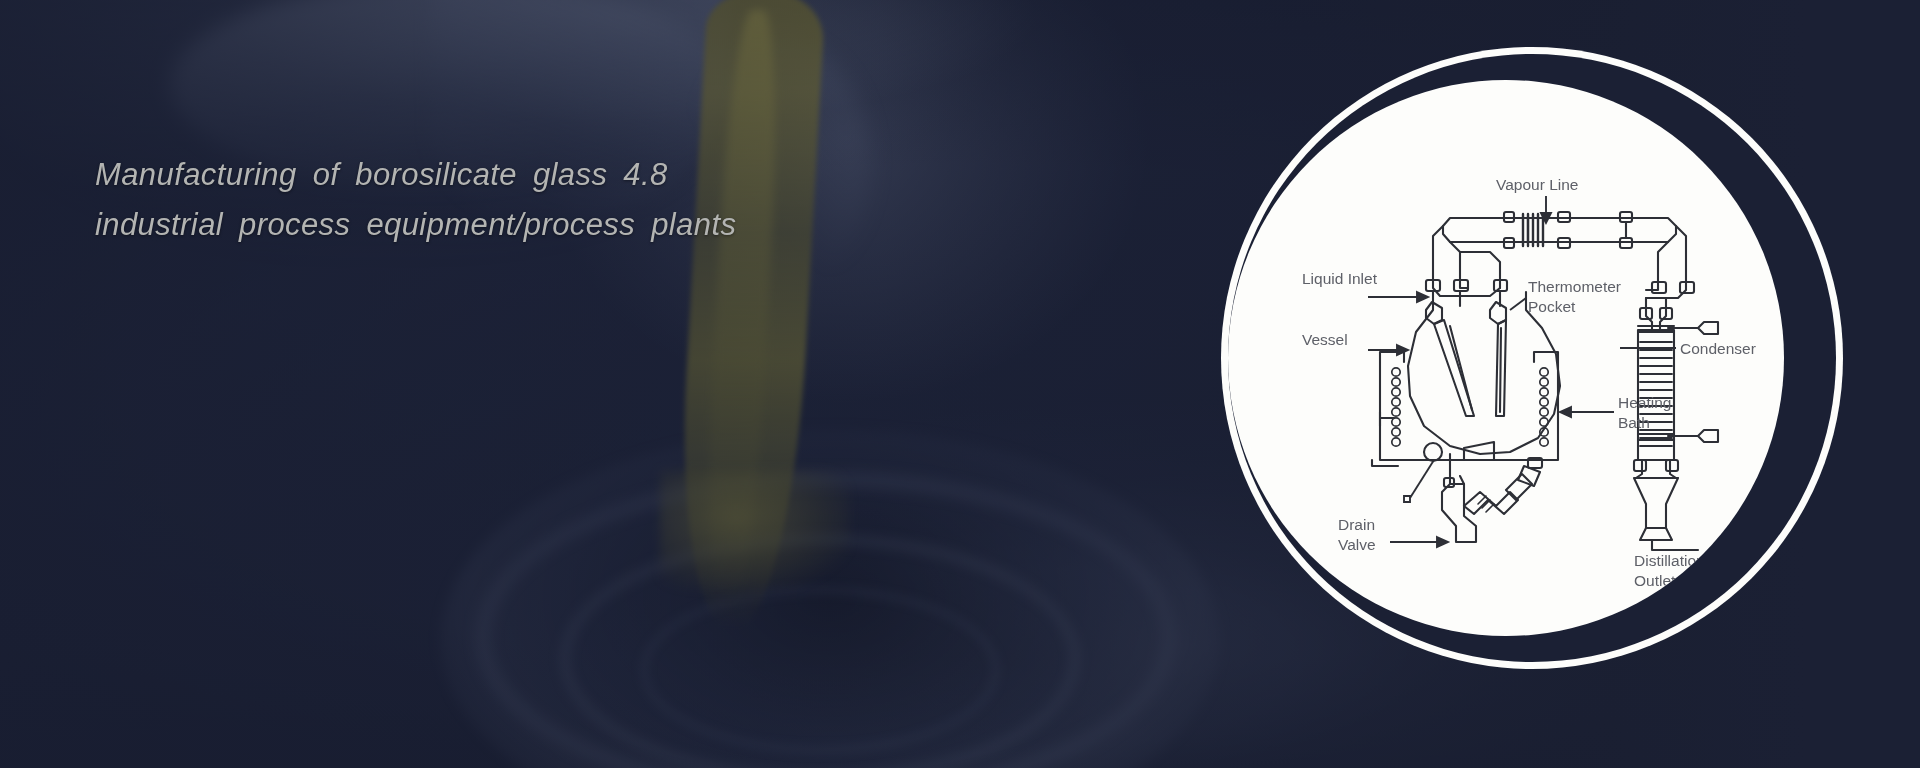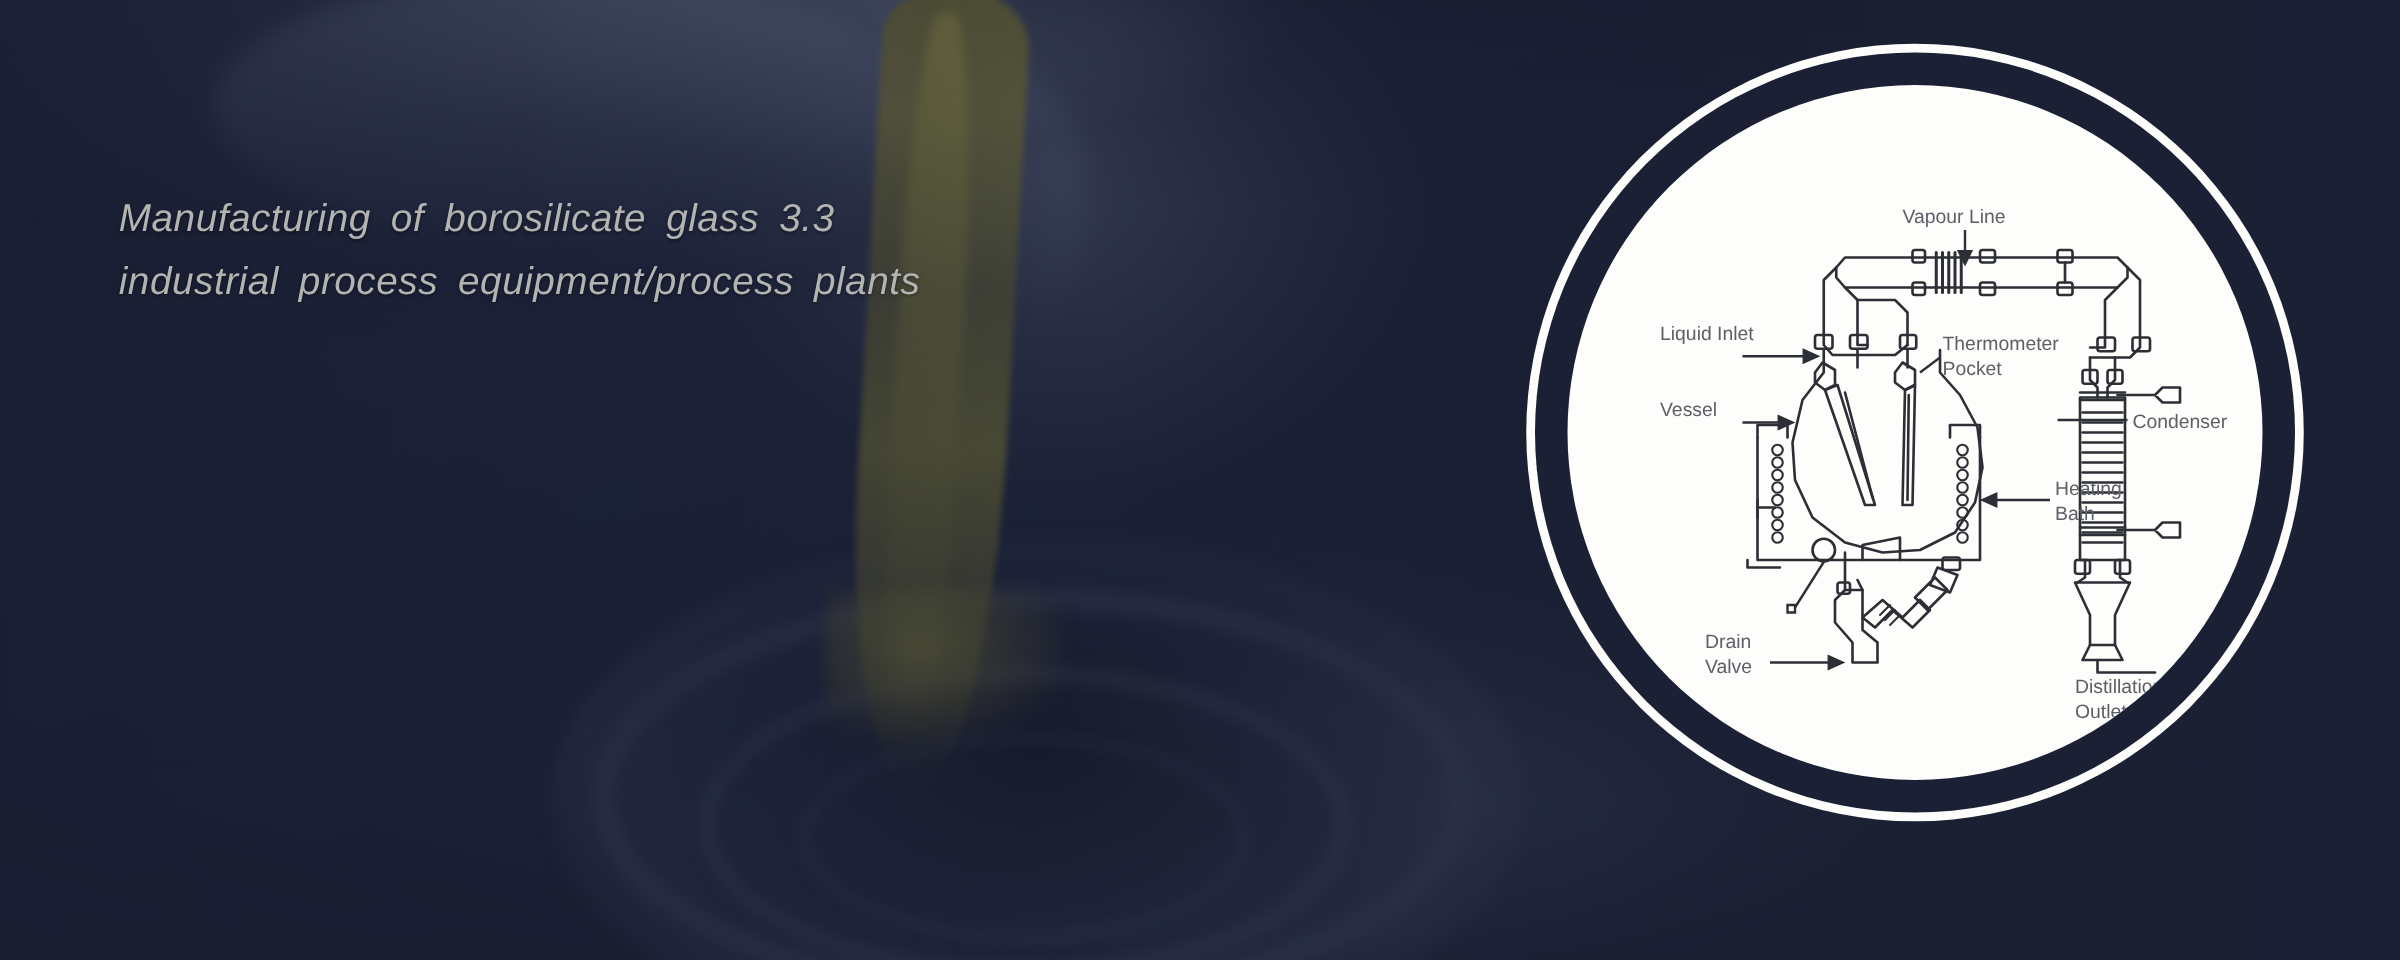--- a/index.html
+++ b/index.html
@@ -172,26 +172,26 @@
     line-height:117px;
     letter-spacing:-0.6px;
     color:#ffffff;
     white-space:pre-line;
     text-shadow:0 2px 8px rgba(0,0,0,0.40);
   }
 
   
   .badge {
     position:absolute;
-    left:1228px; top:42px;
+    left:1228px; top:54px;
     width:608px; height:608px;
     border-radius:50%;
     background:#1b2034;
     box-shadow:0 0 0 7px #fdfdfb;
-    display:flex; align-items:center; justify-content:center;
+    display:flex; align-items:center; justify-content:flex-start;
   }
   .badge-inner {
     width:556px; height:556px;
     border-radius:50%;
     background:#fdfdfb;
     position:relative;
     overflow:hidden;
   }
   .badge-inner svg { position:absolute; left:0; top:0; }
 
@@ -210,21 +210,21 @@
   <div class="bowl"></div>
   <div class="bowl-ring-a"></div>
   <div class="bowl-ring-b"></div>
   <div class="bowl-ring-c"></div>
   <div class="oil-stream"></div>
   <div class="oil-stream-core"></div>
   <div class="oil-splash"></div>
   <div class="tint"></div>
 
   <div class="copy">
-    <div class="subtitle">Manufacturing of borosilicate glass 3.3
+    <div class="subtitle">Manufacturing of borosilicate glass 4.8
 industrial process equipment/process plants</div>
   </div>
 
   <div class="badge">
     <div class="badge-inner">
       <svg width="556" height="556" viewBox="0 0 556 556">
         <g fill="none" stroke="#2d2f36" stroke-width="2.1" stroke-linejoin="round" stroke-linecap="round">
 
           <path d="M215 146 L222 138 L300 138 L300 162 L222 162 L215 154 Z"></path>
           <path d="M300 138 L440 138 L448 146 L448 154 L440 162 L300 162 Z"></path>

